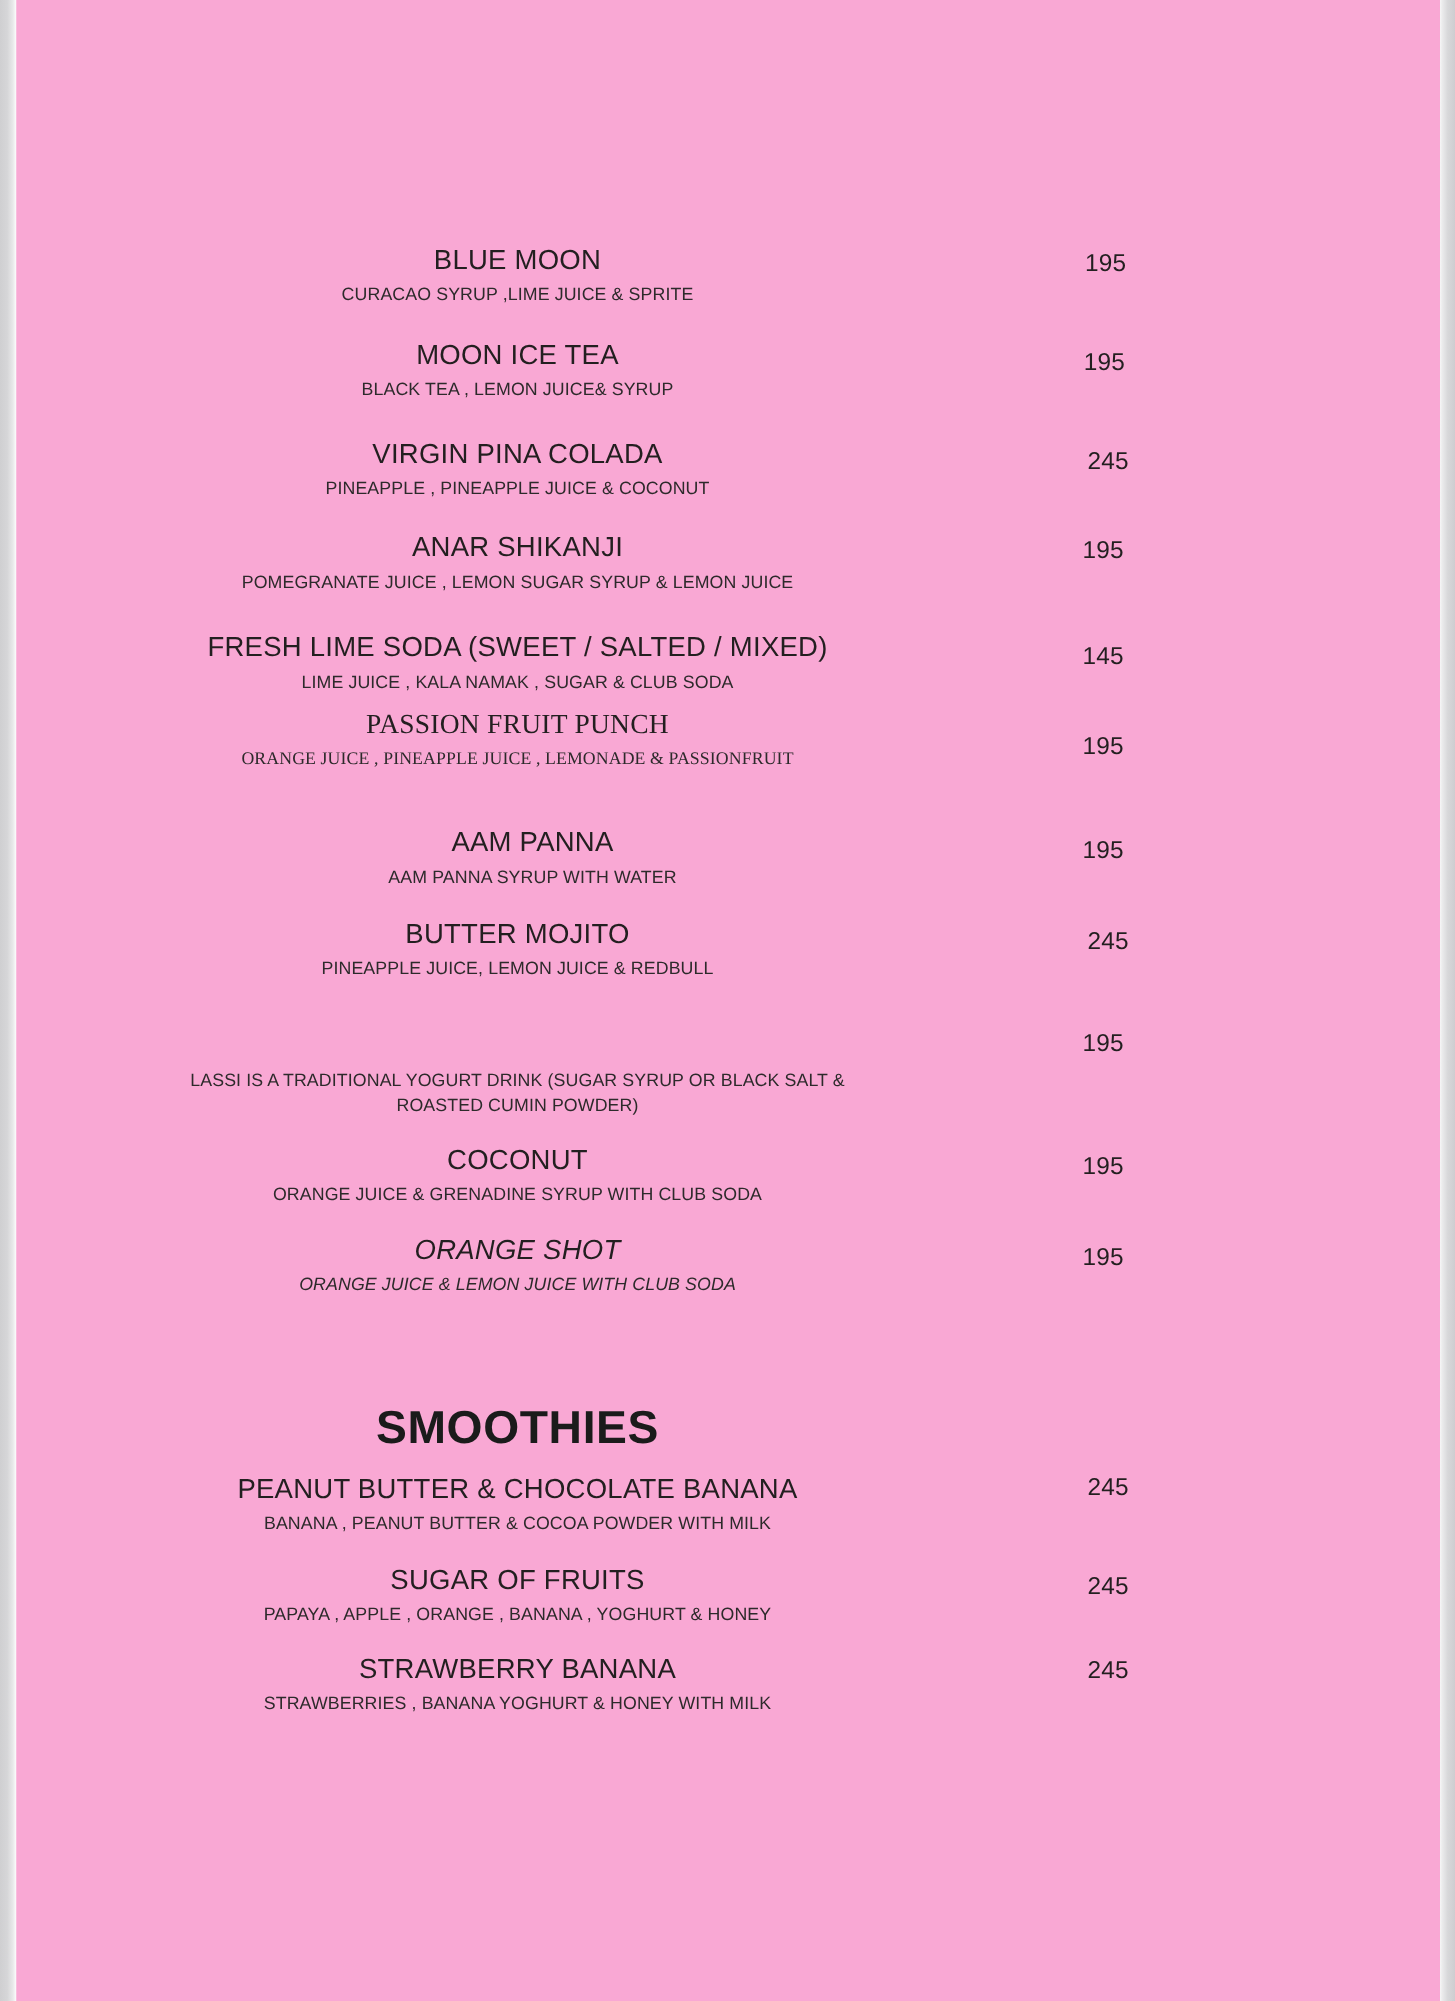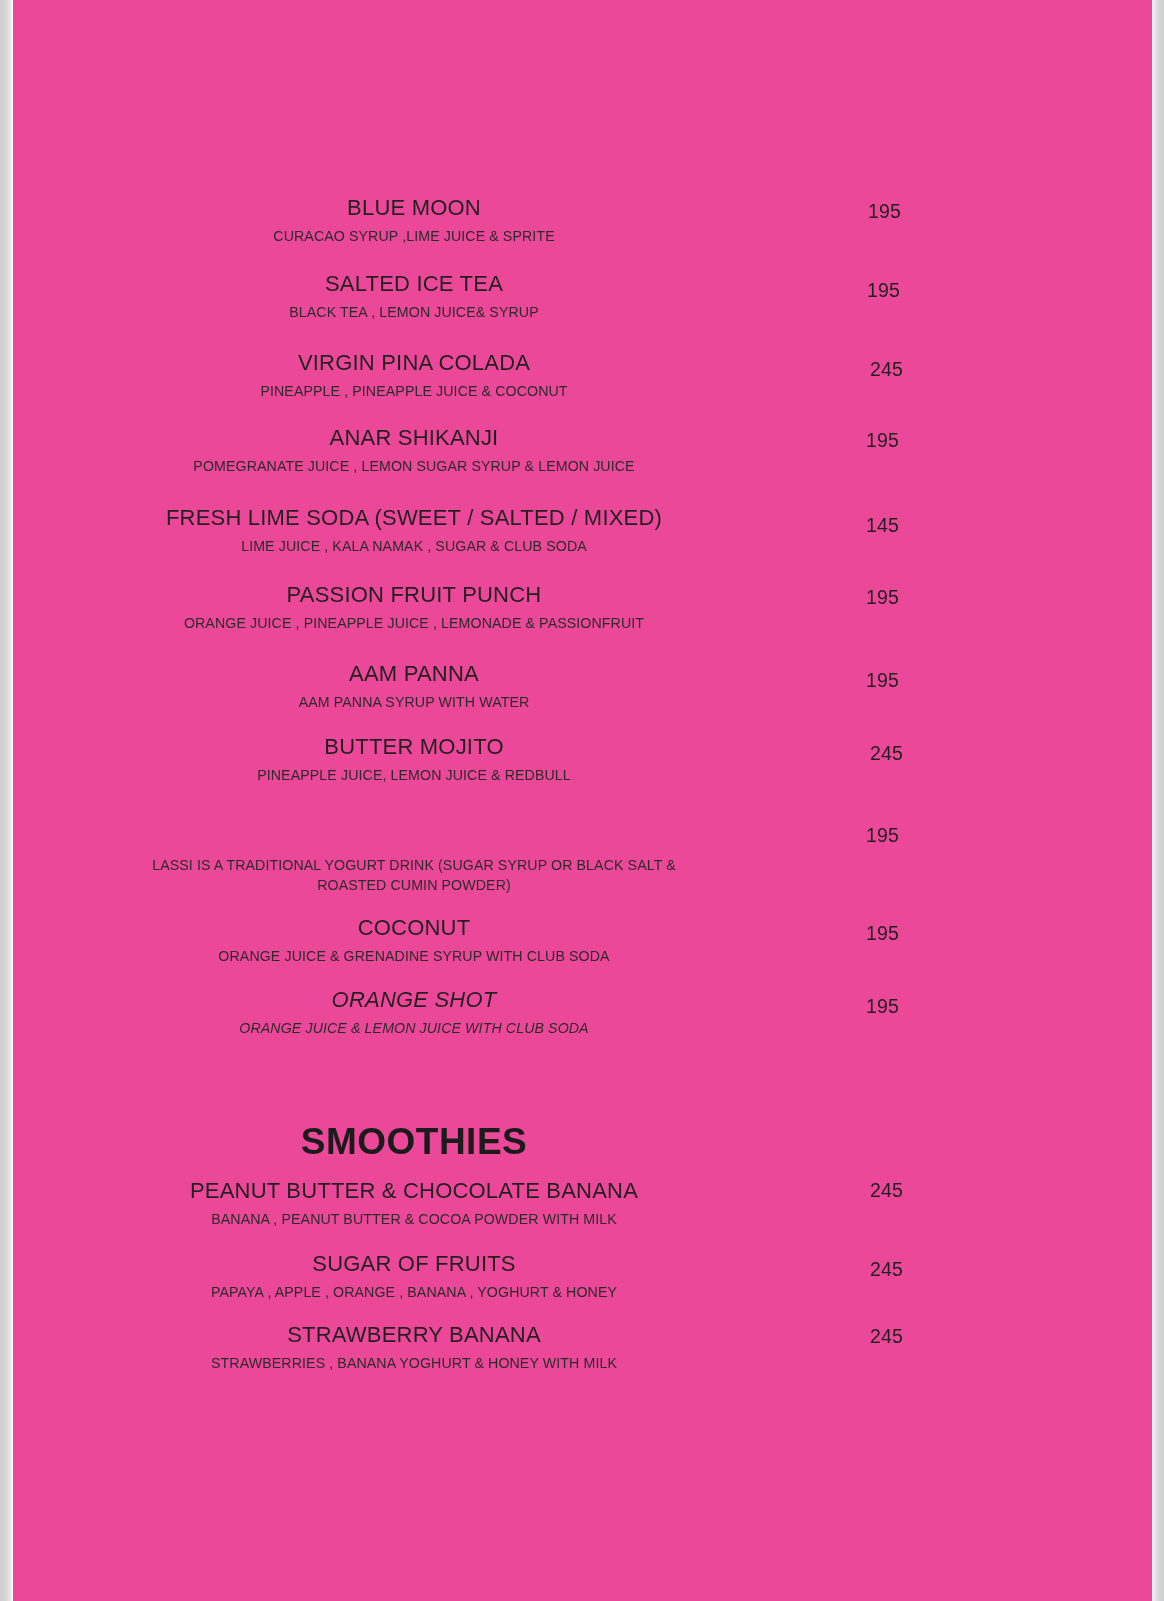--- a/index.html
+++ b/index.html
@@ -33,21 +33,21 @@
     right: 0;
     background: linear-gradient(to left, #cdcdd0 0%, #d8d8da 45%, #ececed 80%, #fdfdfd 100%);
   }
 
   .page {
     position: absolute;
     left: 13px;
     right: 12px;
     top: 0;
     bottom: 0;
-    background: #ec4899;
+    background: #f9a8d4;
   }
 
   .menu-body {
     position: absolute;
     left: 0;
     top: 0;
     width: 1139px;
   }
 
   
@@ -106,21 +106,21 @@
   <div class="menu-body" id="menu-body">
       <div class="item" style="position: absolute; left: 0px; top: 0px; width: 100%;">
         <div class="item-inner" style="position: absolute; left: 0px; top: 195px;">
           <div class="item-name">BLUE MOON</div>
           <div class="item-desc">CURACAO SYRUP ,LIME JUICE &amp; SPRITE</div>
         </div>
         <div class="item-price" style="top: 200px; left: 855px;">195</div>
       </div>
       <div class="item" style="position: absolute; left: 0px; top: 0px; width: 100%;">
         <div class="item-inner" style="position: absolute; left: 0px; top: 271px;">
-          <div class="item-name">SALTED ICE TEA</div>
+          <div class="item-name">MOON ICE TEA</div>
           <div class="item-desc">BLACK TEA , LEMON JUICE&amp; SYRUP</div>
         </div>
         <div class="item-price" style="top: 279px; left: 854px;">195</div>
       </div>
       <div class="item" style="position: absolute; left: 0px; top: 0px; width: 100%;">
         <div class="item-inner" style="position: absolute; left: 0px; top: 350px;">
           <div class="item-name">VIRGIN PINA COLADA</div>
           <div class="item-desc">PINEAPPLE , PINEAPPLE JUICE &amp; COCONUT</div>
         </div>
         <div class="item-price" style="top: 358px; left: 857px;">245</div>
@@ -133,28 +133,28 @@
         <div class="item-price" style="top: 429px; left: 853px;">195</div>
       </div>
       <div class="item" style="position: absolute; left: 0px; top: 0px; width: 100%;">
         <div class="item-inner" style="position: absolute; left: 0px; top: 505px;">
           <div class="item-name">FRESH LIME SODA (SWEET / SALTED / MIXED)</div>
           <div class="item-desc">LIME JUICE , KALA NAMAK , SUGAR &amp; CLUB SODA</div>
         </div>
         <div class="item-price" style="top: 514px; left: 853px;">145</div>
       </div>
       <div class="item" style="position: absolute; left: 0px; top: 0px; width: 100%;">
-        <div class="item-inner" style="position: absolute; left: 0px; top: 582px;">
+        <div class="item-inner" style="position: absolute; left: 0px; top: 566px; font-family: Liberation Serif, serif;">
           <div class="item-name">PASSION FRUIT PUNCH</div>
           <div class="item-desc">ORANGE JUICE , PINEAPPLE JUICE , LEMONADE &amp; PASSIONFRUIT</div>
         </div>
         <div class="item-price" style="top: 586px; left: 853px;">195</div>
       </div>
       <div class="item" style="position: absolute; left: 0px; top: 0px; width: 100%;">
-        <div class="item-inner" style="position: absolute; left: 0px; top: 661px;">
+        <div class="item-inner" style="position: absolute; left: 12px; top: 661px;">
           <div class="item-name">AAM PANNA</div>
           <div class="item-desc">AAM PANNA SYRUP WITH WATER</div>
         </div>
         <div class="item-price" style="top: 669px; left: 853px;">195</div>
       </div>
       <div class="item" style="position: absolute; left: 0px; top: 0px; width: 100%;">
         <div class="item-inner" style="position: absolute; left: 0px; top: 734px;">
           <div class="item-name">BUTTER MOJITO</div>
           <div class="item-desc">PINEAPPLE JUICE, LEMON JUICE &amp; REDBULL</div>
         </div>

